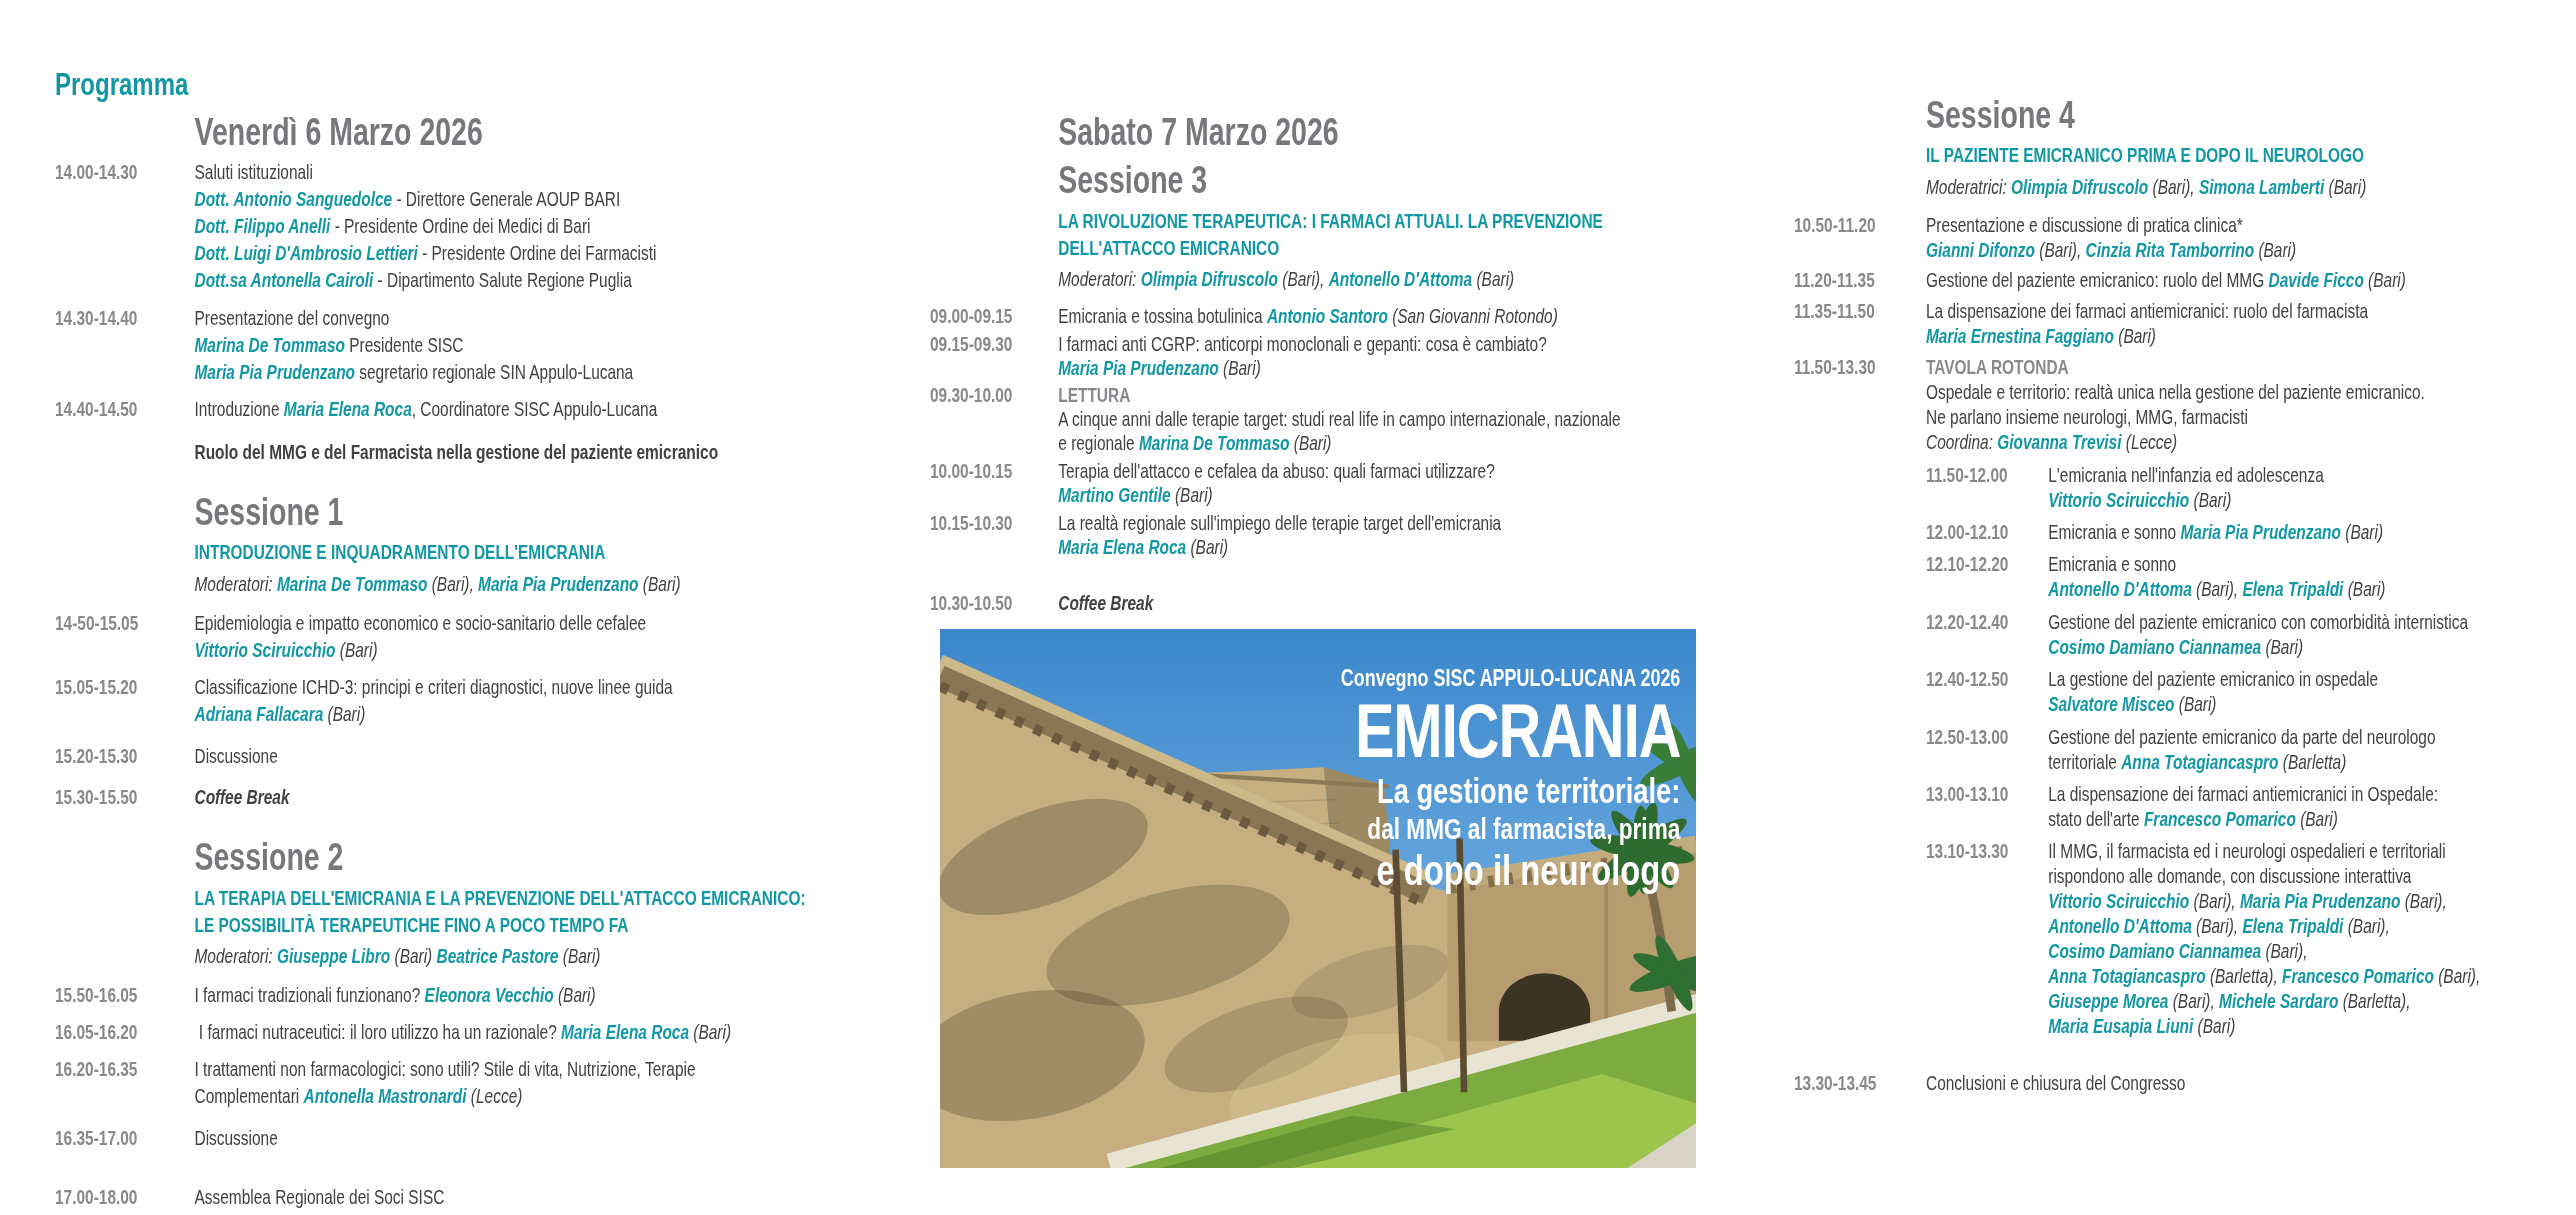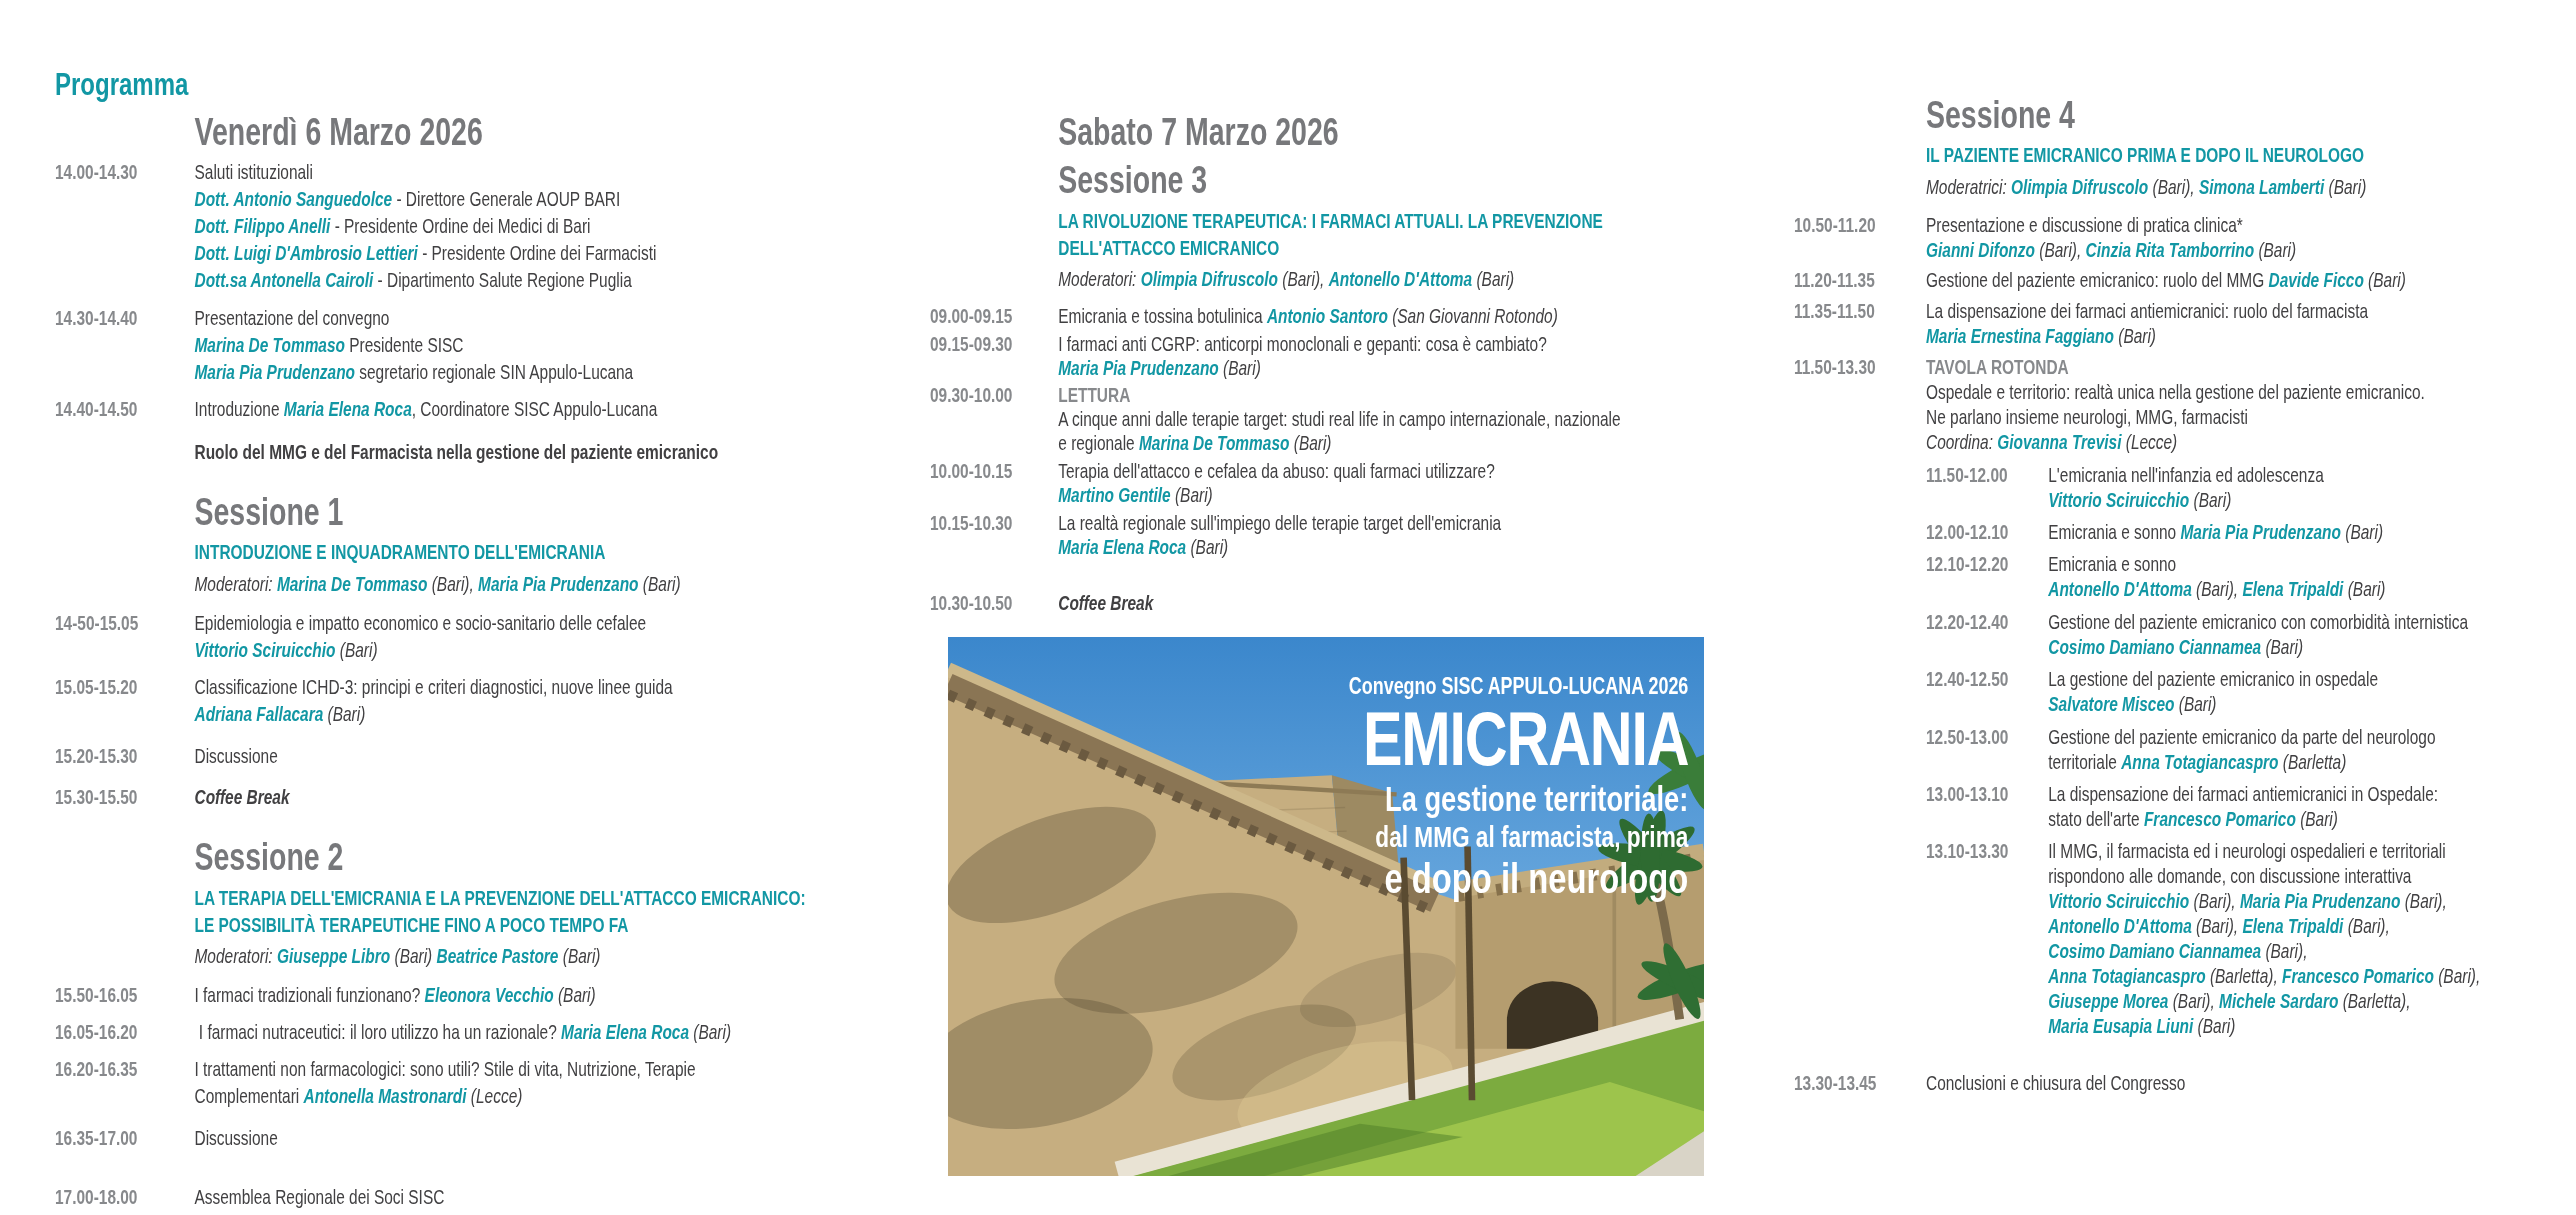--- a/index.html
+++ b/index.html
@@ -47,21 +47,21 @@
   
   .sg-b{color:var(--body);}
   .sg-n{color:var(--teal);font-weight:bold;font-style:italic;}
   .sg-i{color:var(--body);font-style:italic;}
   .sg-bi{color:var(--body);font-weight:bold;font-style:italic;}
   .sg-bb{color:var(--body);font-weight:bold;}
   .sg-gc{color:var(--tgray);font-weight:bold;}
   
   #venue-photo{
     position:absolute;left:932px;top:621px;width:756px;height:539px;
-    margin:16px;overflow:hidden;
+    margin:8px;overflow:hidden;
   }
   #venue-photo svg{display:block;width:100%;height:100%;}
   #banner{
     position:absolute;top:35px;right:16px;text-align:right;color:#ffffff;
     transform:scaleX(0.78);transform-origin:100% 0;white-space:nowrap;
   }
   .ov-kicker{font-size:23px;font-weight:bold;line-height:28px;}
   .ov-title{font-size:76px;font-weight:bold;line-height:78px;letter-spacing:-1.5px;}
   .ov-s1{font-size:35px;font-weight:bold;line-height:42px;}
   .ov-s2{font-size:29px;font-weight:bold;line-height:35px;}

